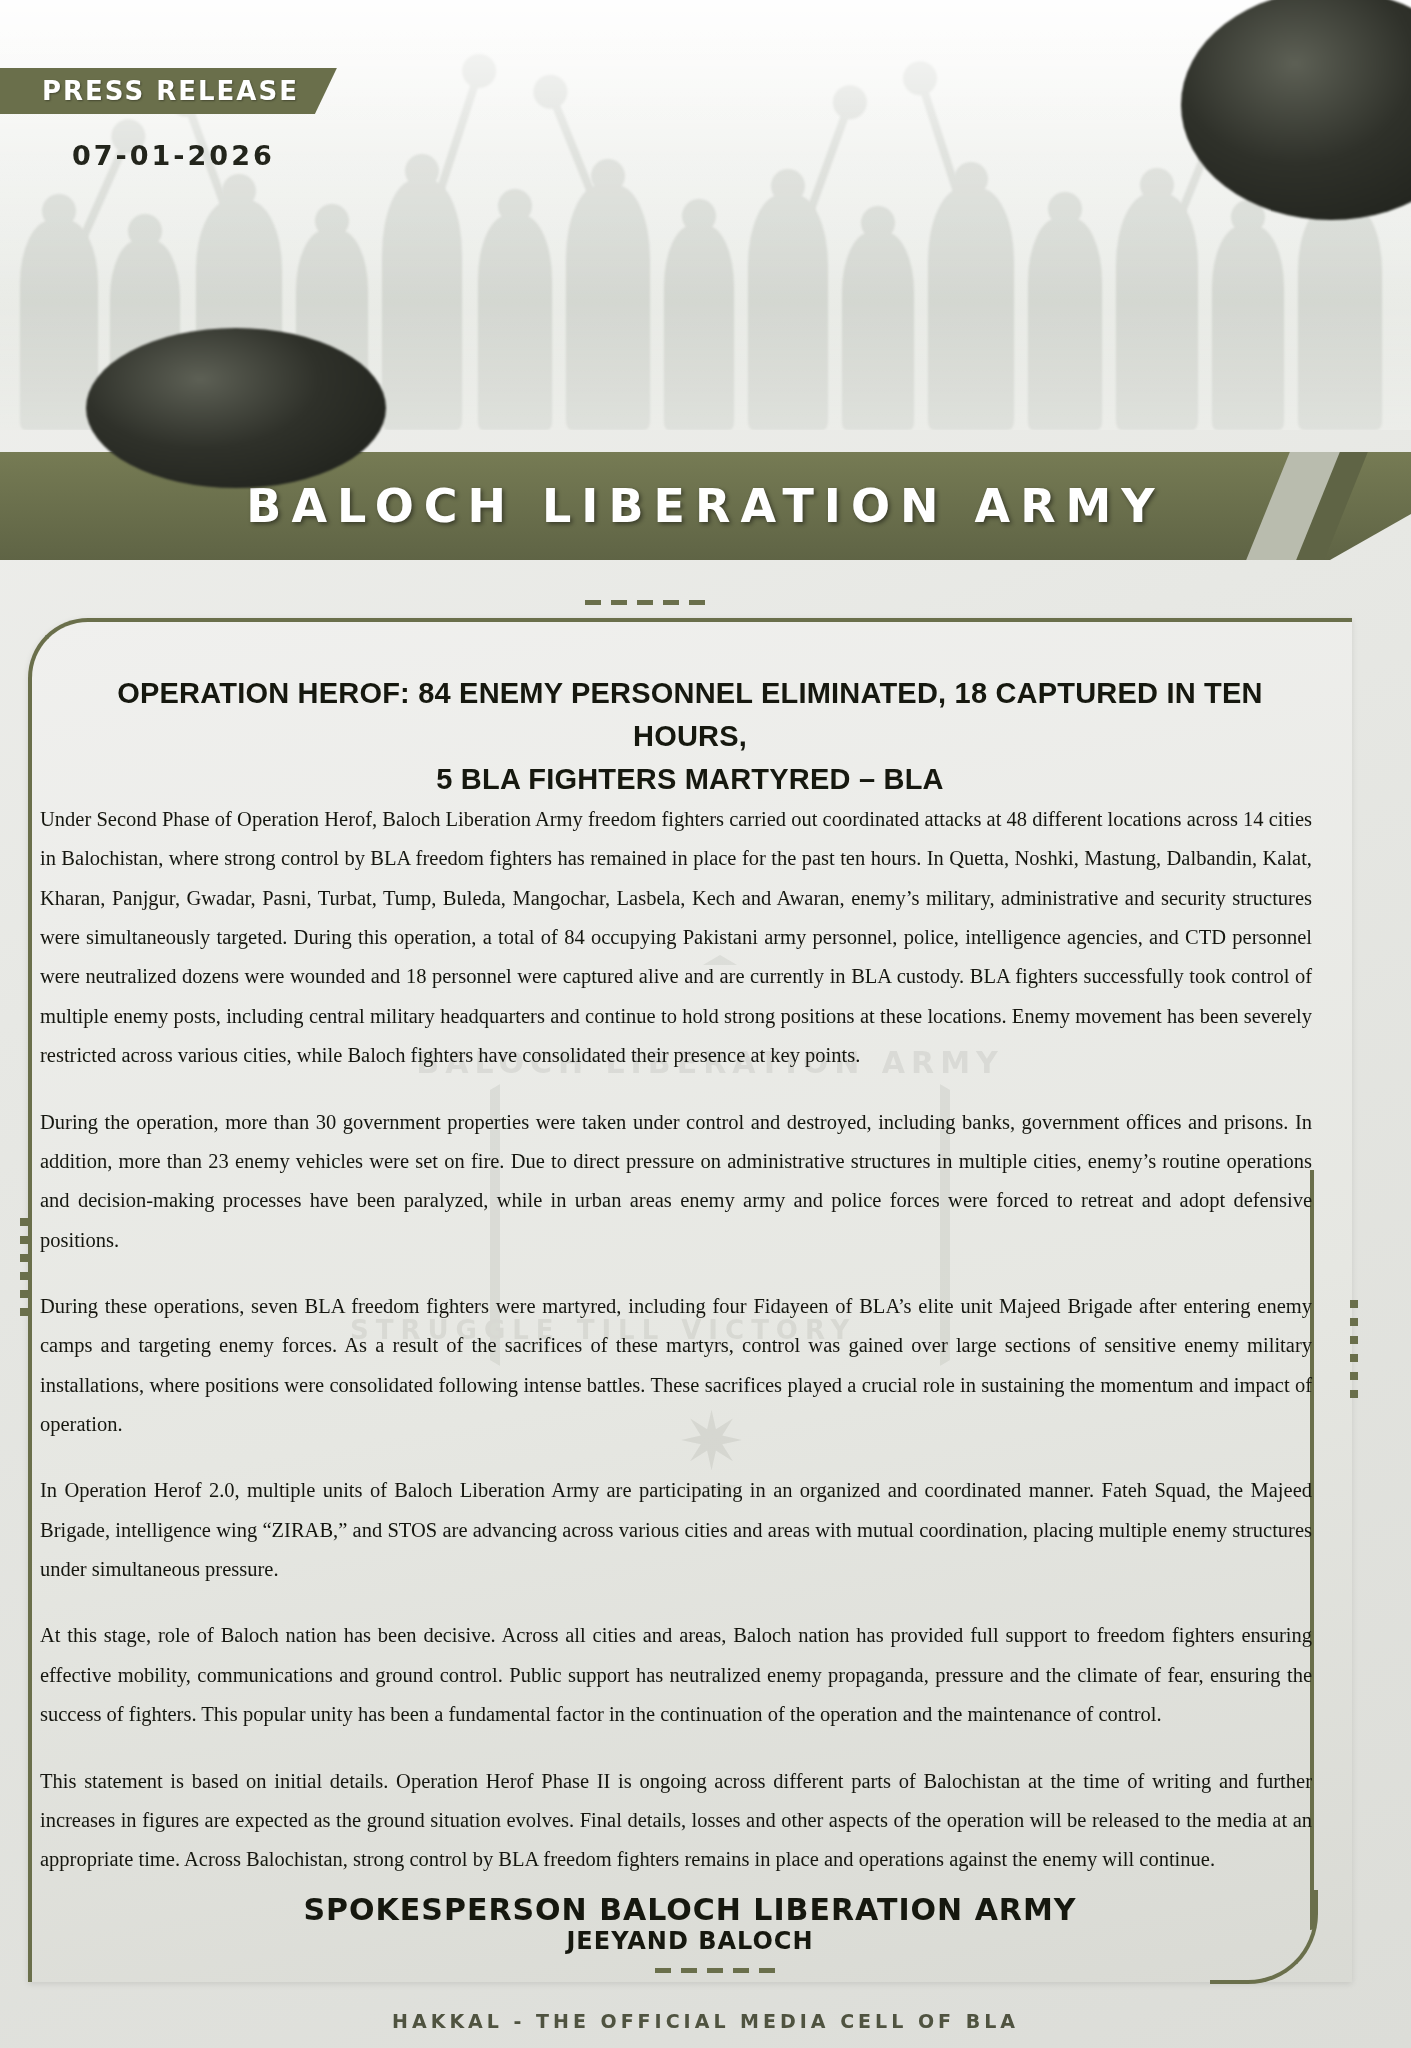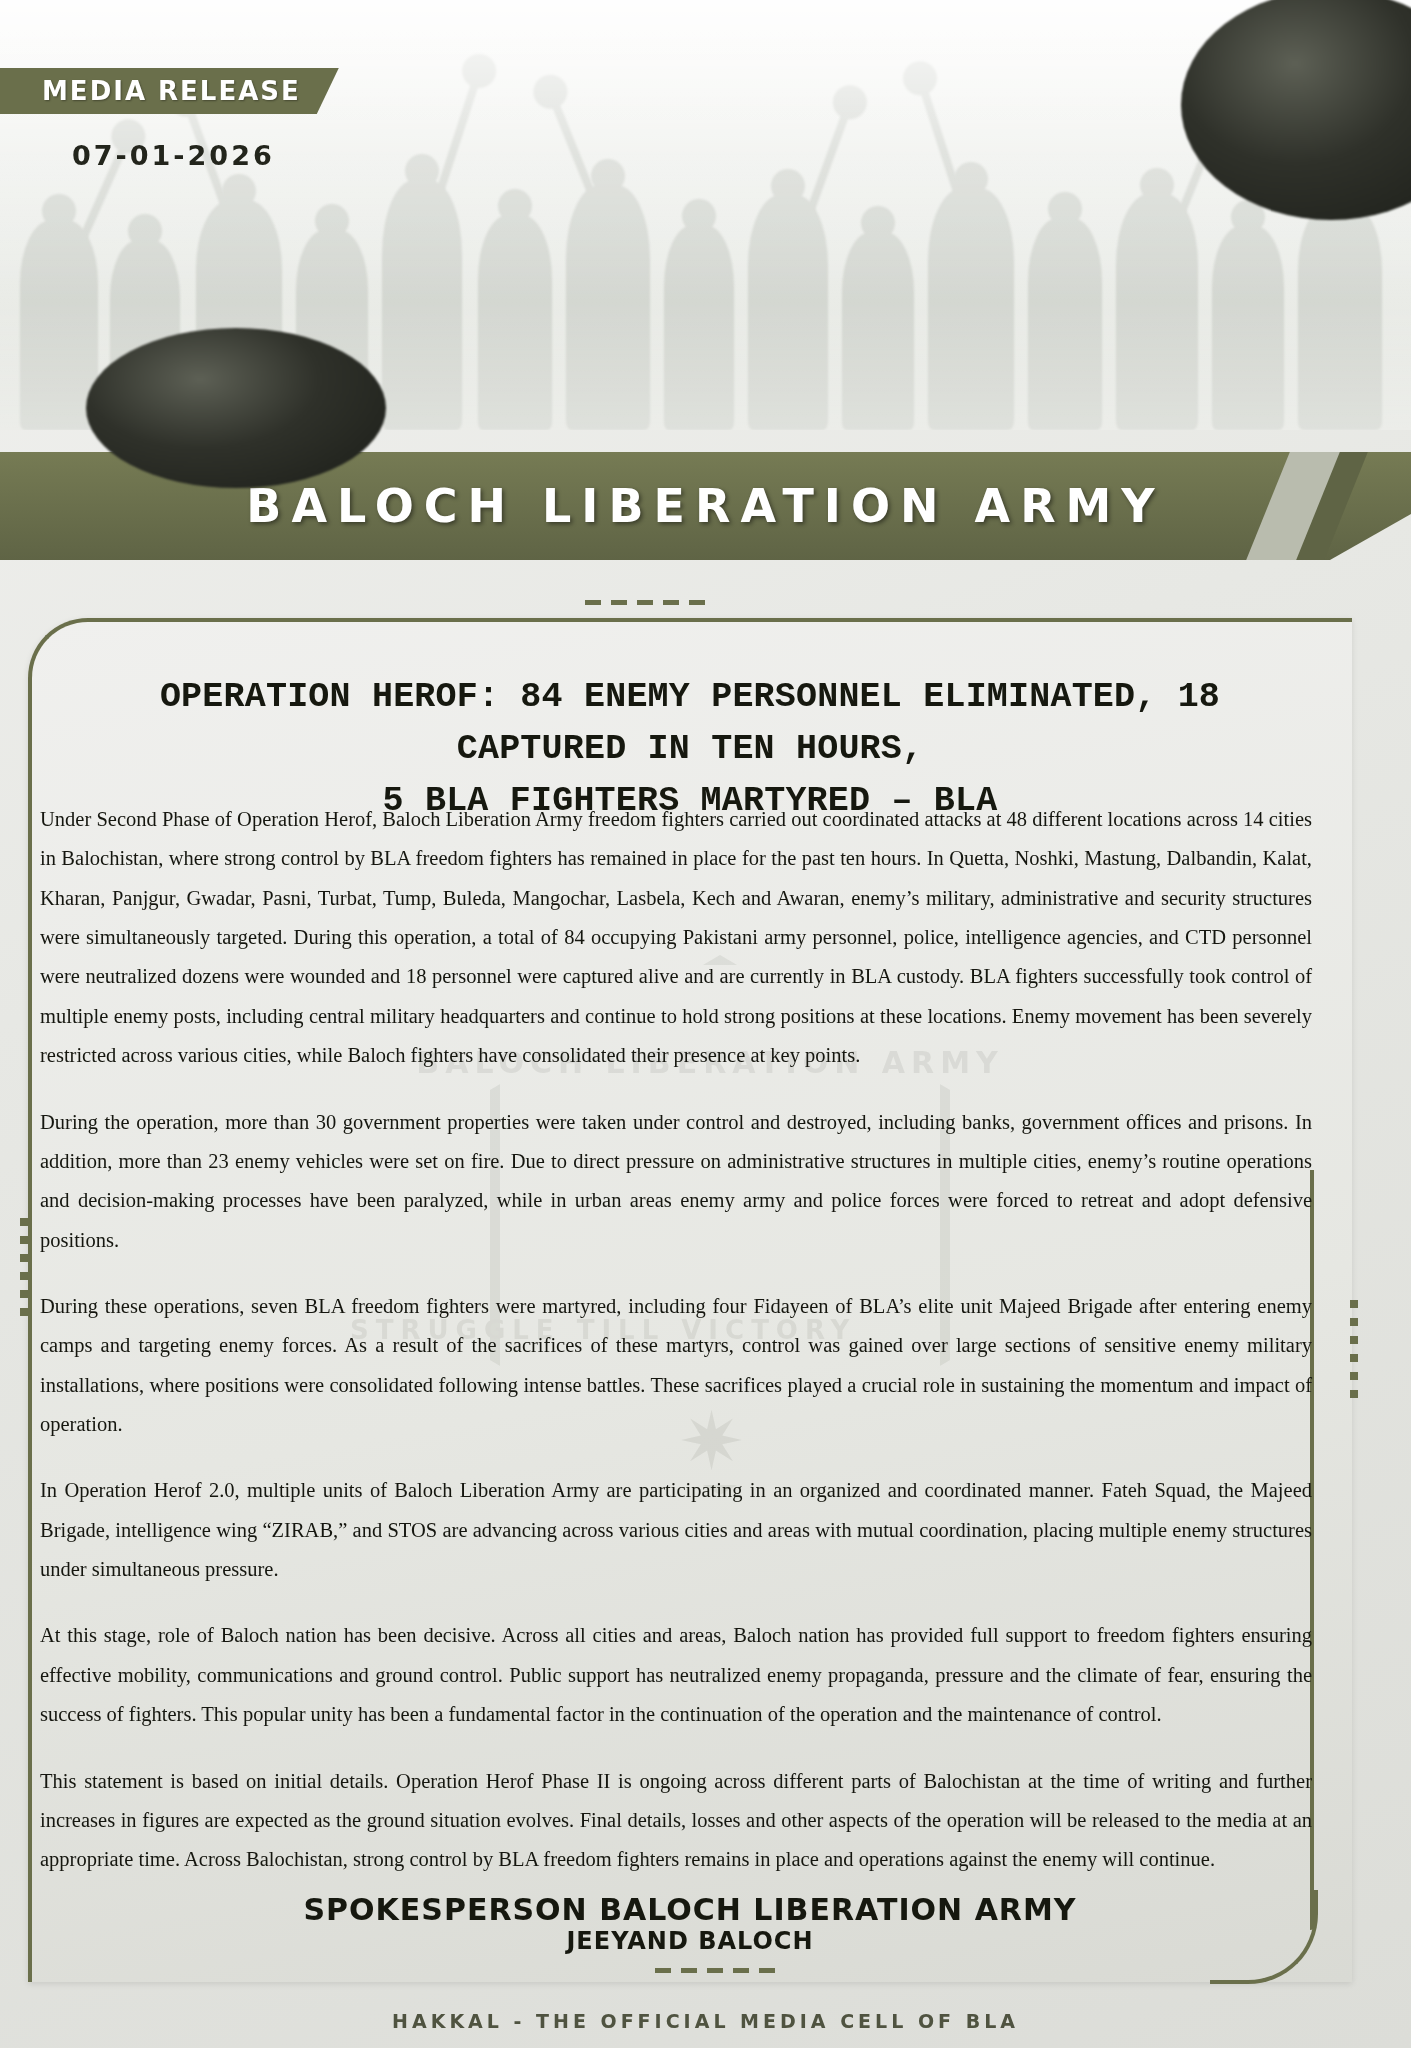--- a/index.html
+++ b/index.html
@@ -260,23 +260,23 @@
     font-size: 80px;
     color: #3e4232;
   }
 
   
   .headline {
     position: absolute;
     left: 70px; top: 672px;
     width: 1240px;
     text-align: center;
-    font-family: Liberation Mono, monospace;
-    font-weight: bold;
-    font-size: 35px;
+    font-family: Liberation Sans, sans-serif;
+    font-weight: bold;
+    font-size: 29px;
     line-height: 1.48;
     color: #16180f;
     letter-spacing: 0.2px;
   }
 
   
   .article {
     position: absolute;
     left: 40px; top: 800px;
     width: 1272px;
@@ -343,21 +343,21 @@
       <div class="sil gun" style="left:610px; bottom:180px; width:8px; height:160px; transform:rotate(-22deg);"></div>
       <div class="sil gun" style="left:790px; bottom:175px; width:8px; height:155px; transform:rotate(20deg);"></div>
       <div class="sil gun" style="left:970px; bottom:185px; width:8px; height:165px; transform:rotate(-18deg);"></div>
       <div class="sil gun" style="left:1160px;bottom:175px; width:8px; height:160px; transform:rotate(22deg);"></div>
     </div>
     <div class="top-fade"></div>
   </div>
 
   <div class="blob blob-tr"></div>
 
-  <div class="press-tag">MEDIA RELEASE</div>
+  <div class="press-tag">PRESS RELEASE</div>
   <div class="press-date">07-01-2026</div>
 
   <div class="title-bar"></div>
   <div class="bar-notch"></div>
   <div class="bar-notch2"></div>
   <div class="title-bar-inner">
     <div class="org-title">BALOCH LIBERATION ARMY</div>
   </div>
   <div class="blob blob-logo"></div>
 

